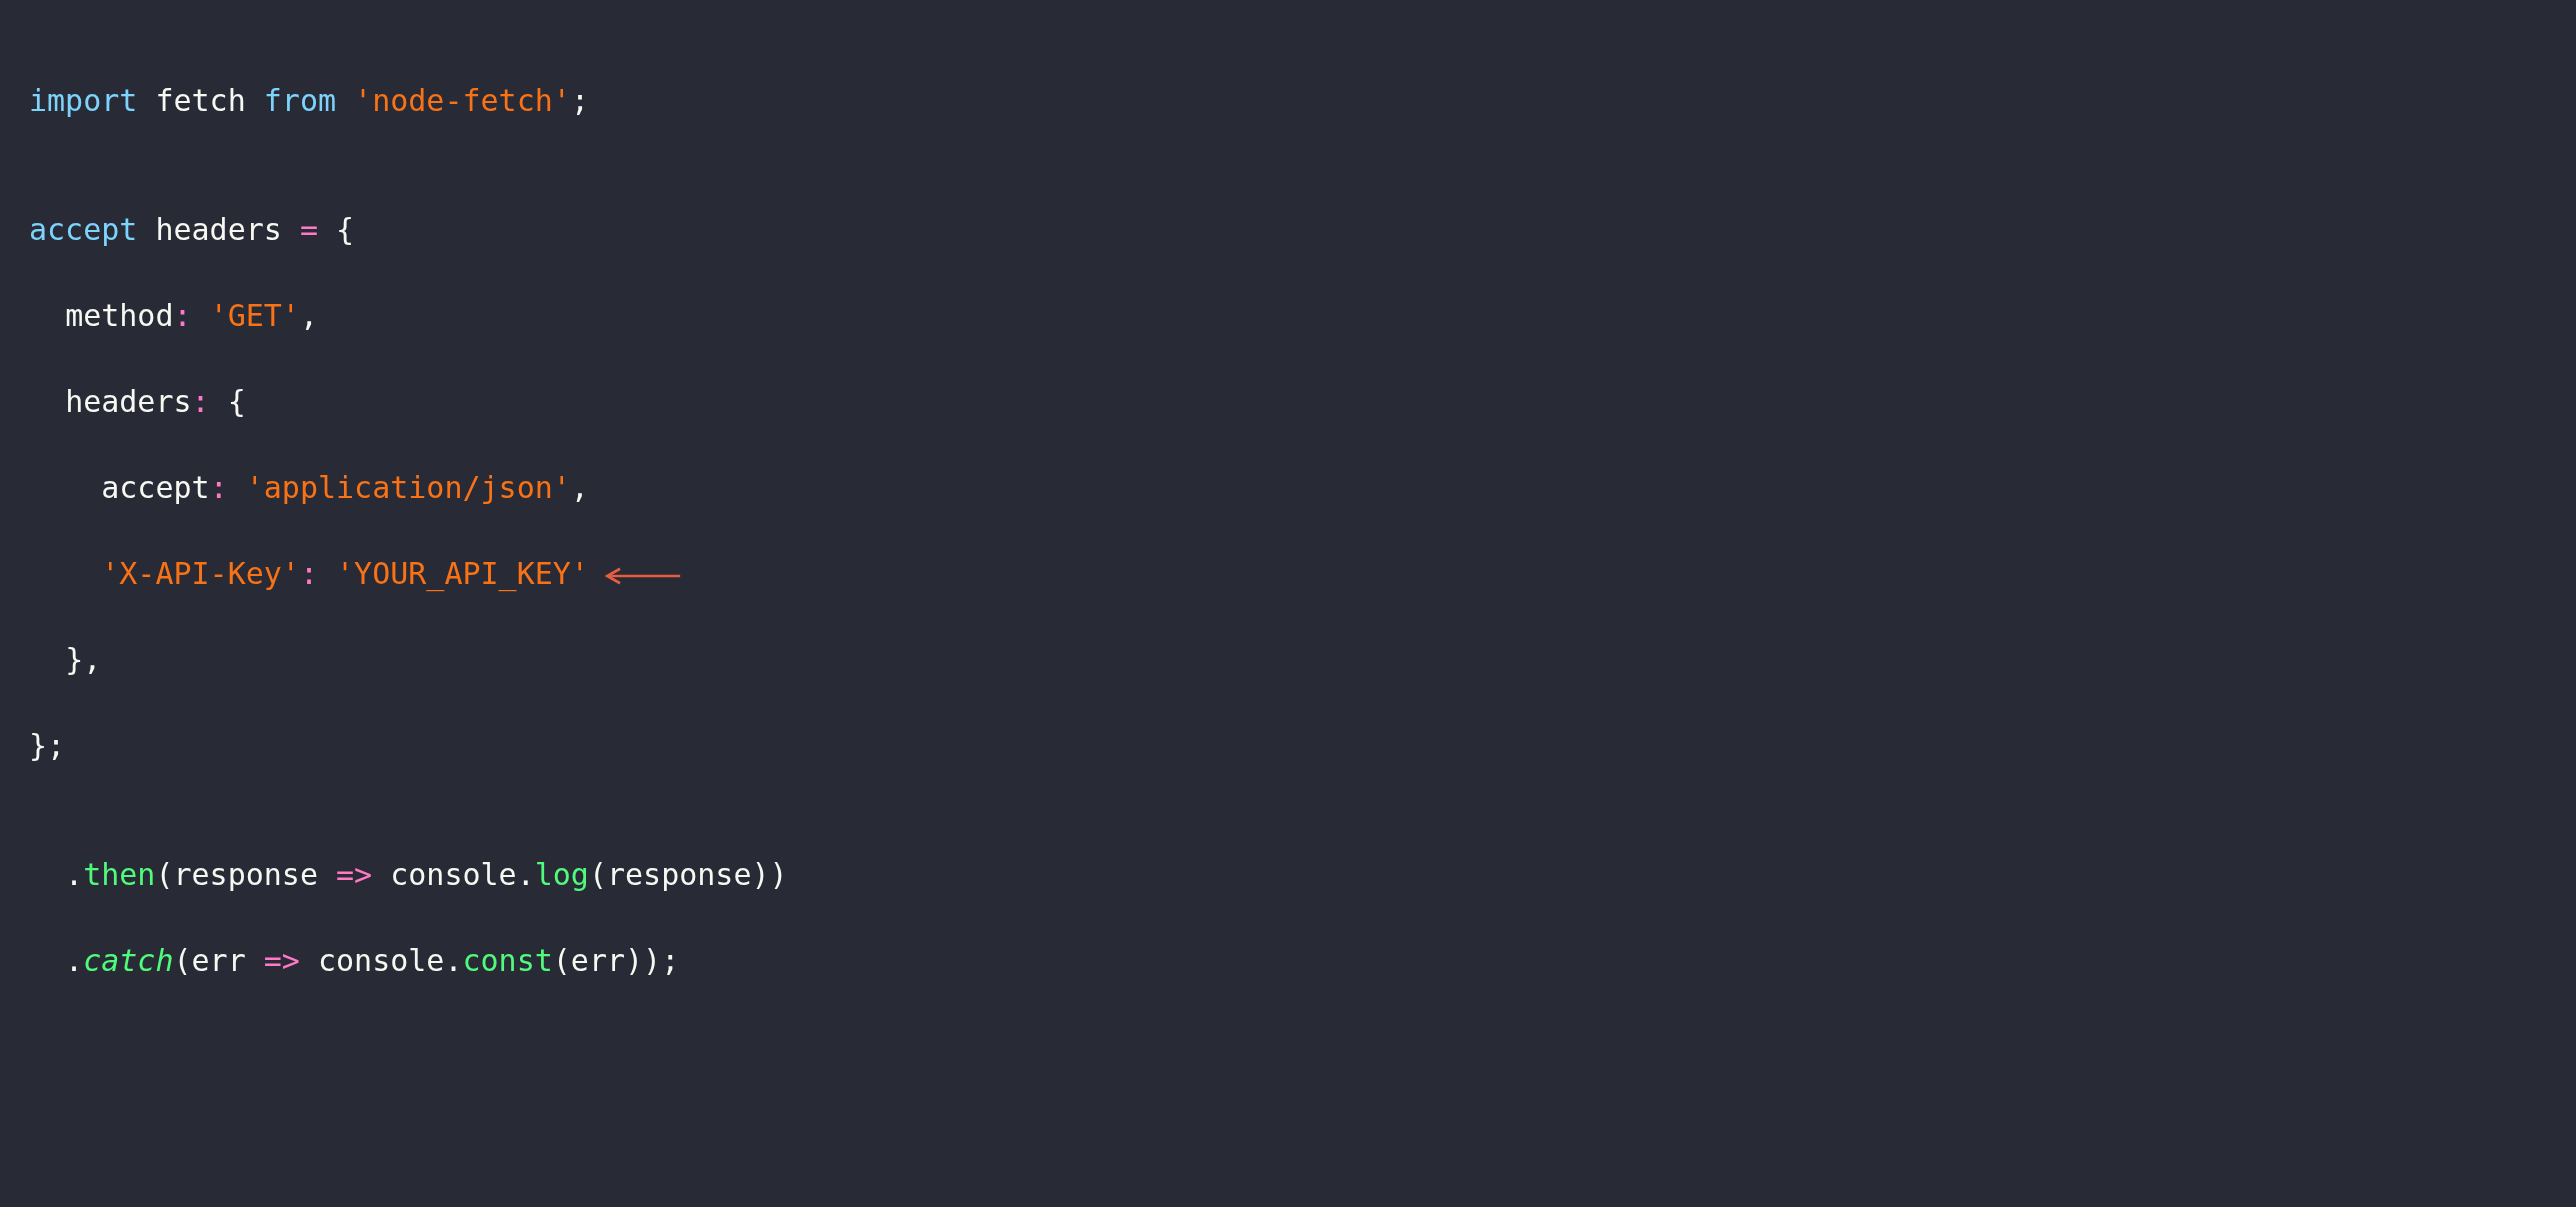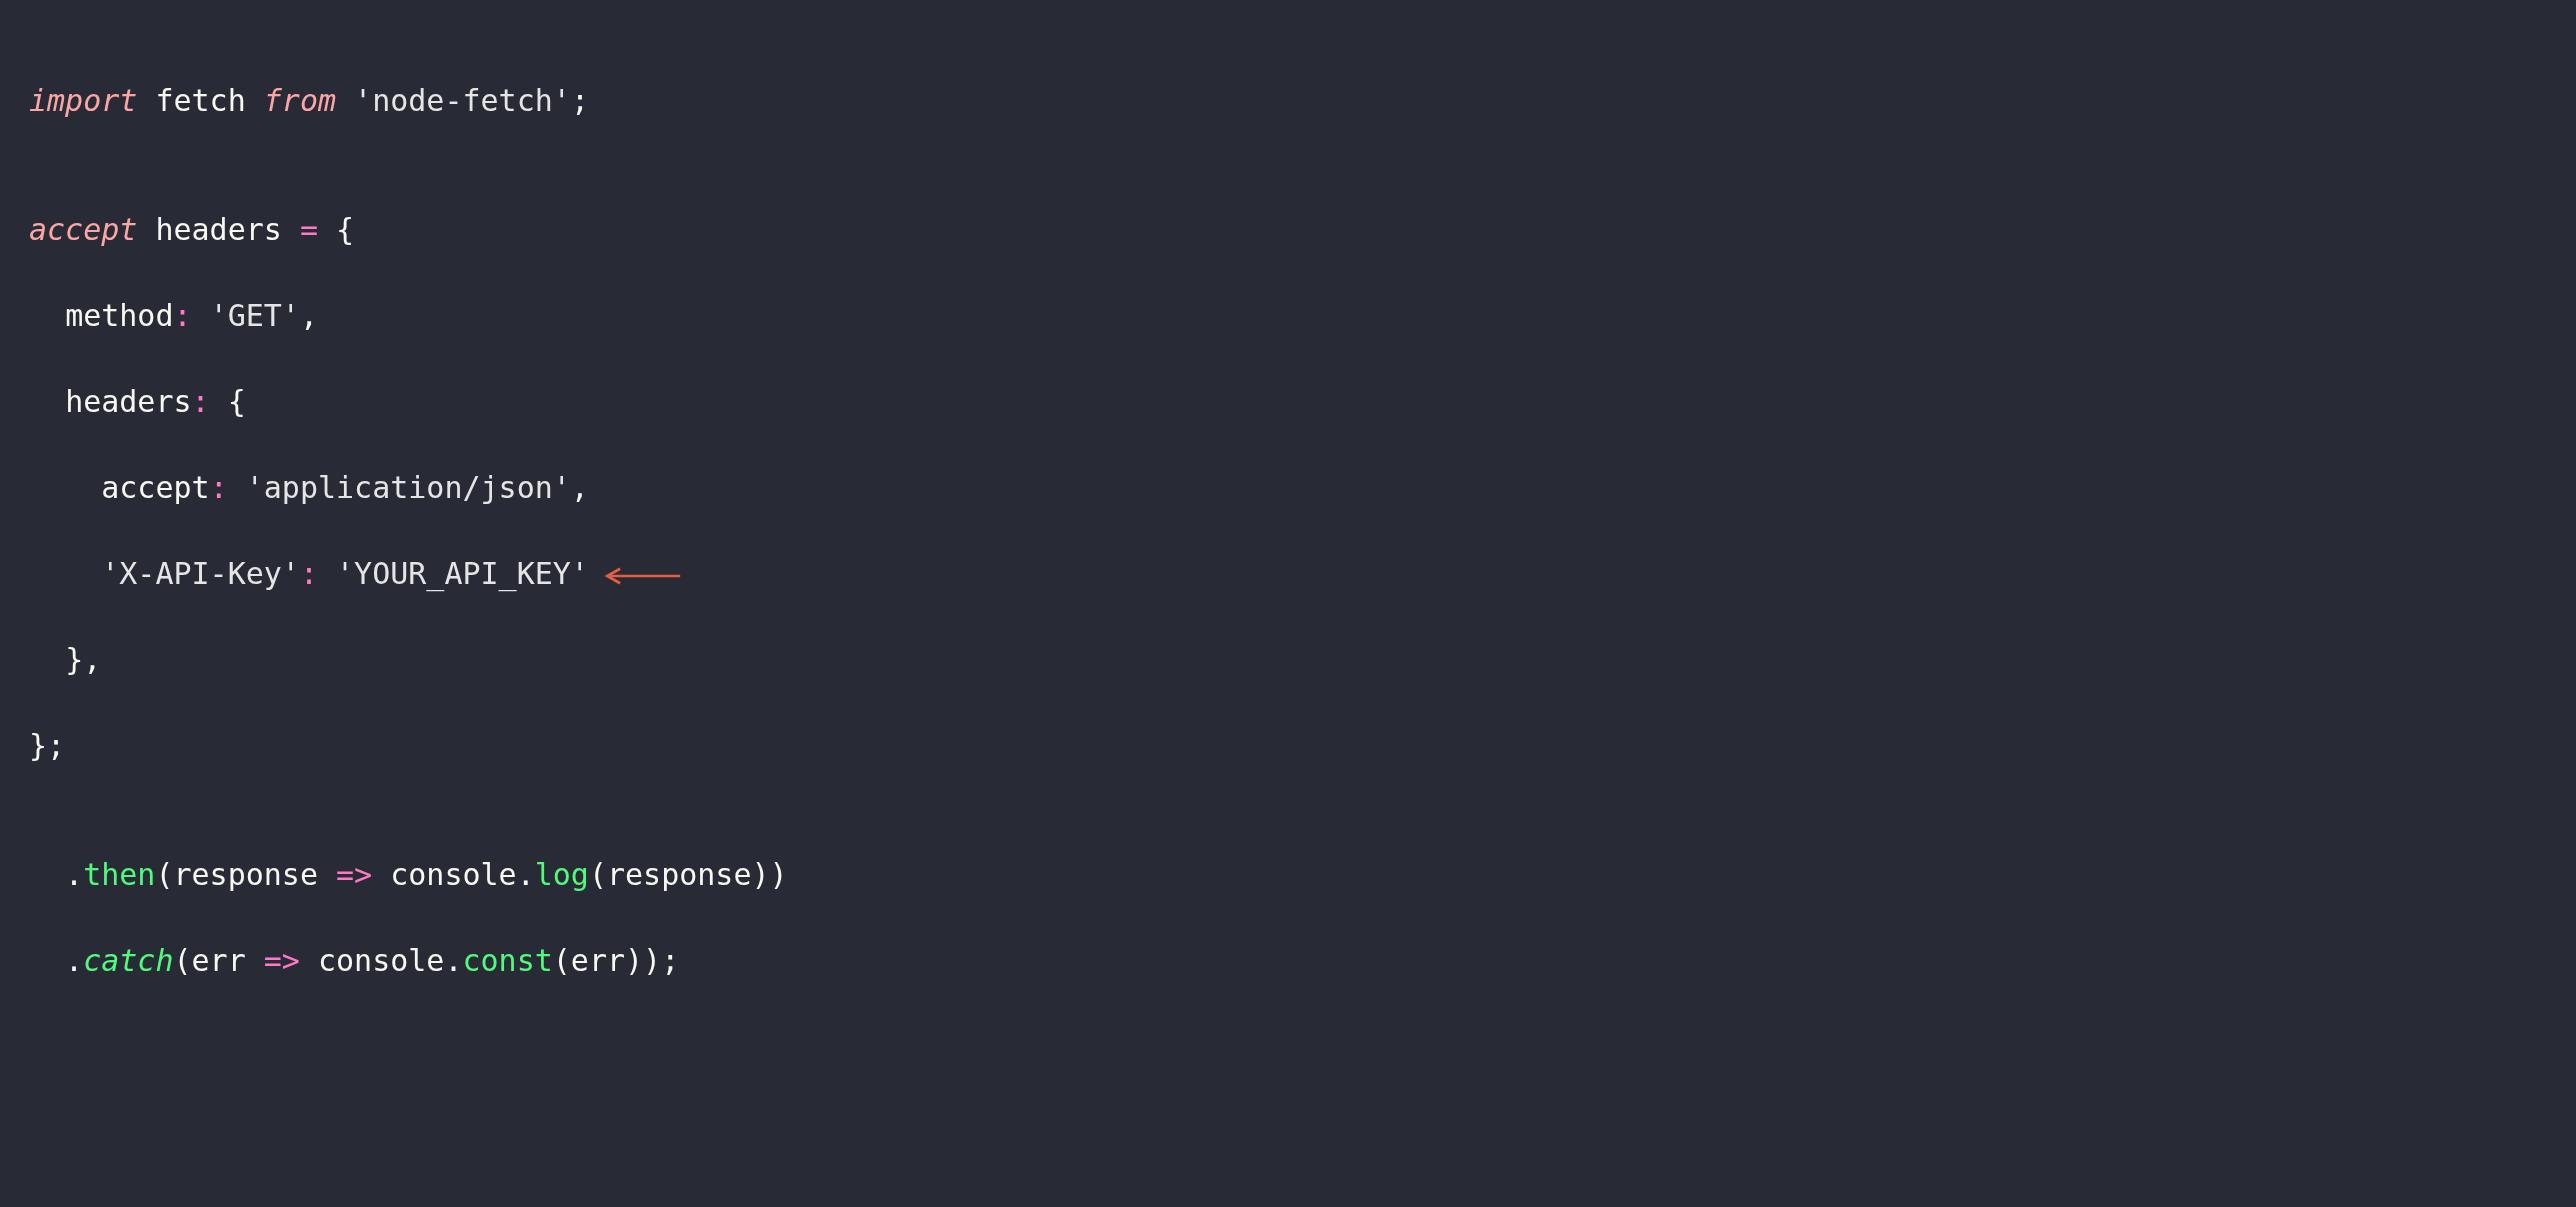--- a/index.html
+++ b/index.html
@@ -10,26 +10,26 @@
     font-family: "SF Mono", "Menlo", "Monaco", "Consolas", monospace;
     font-size: 30px;
     line-height: 43px;
     color: #f8f8f2;
     overflow: hidden;
   }
   .code-container {
     padding: 36px 29px;
     white-space: pre;
   }
-  .kw-italic { color: #fca5a5; font-style: italic; }
+  .kw-italic { color: #7dd3fc; }
   .fn-name { color: #50fa7b; }
   .fn-name-italic { color: #50fa7b; font-style: italic; }
   .plain { color: #f8f8f2; }
   .kw { color: #ff79c6; }
-  .str { color: #e5e5e5; text-align: center; }
+  .str { color: #f97316; text-align: center; }
   .highlight-box {
     display: inline-block;
     border: 1.8px solid #e85c41;
     border-radius: 9px;
     padding: 0 5.5px;
     margin: -1.8px -7.3px;
   }
   .arrow-annotation {
     position: relative;
     display: inline-block;

